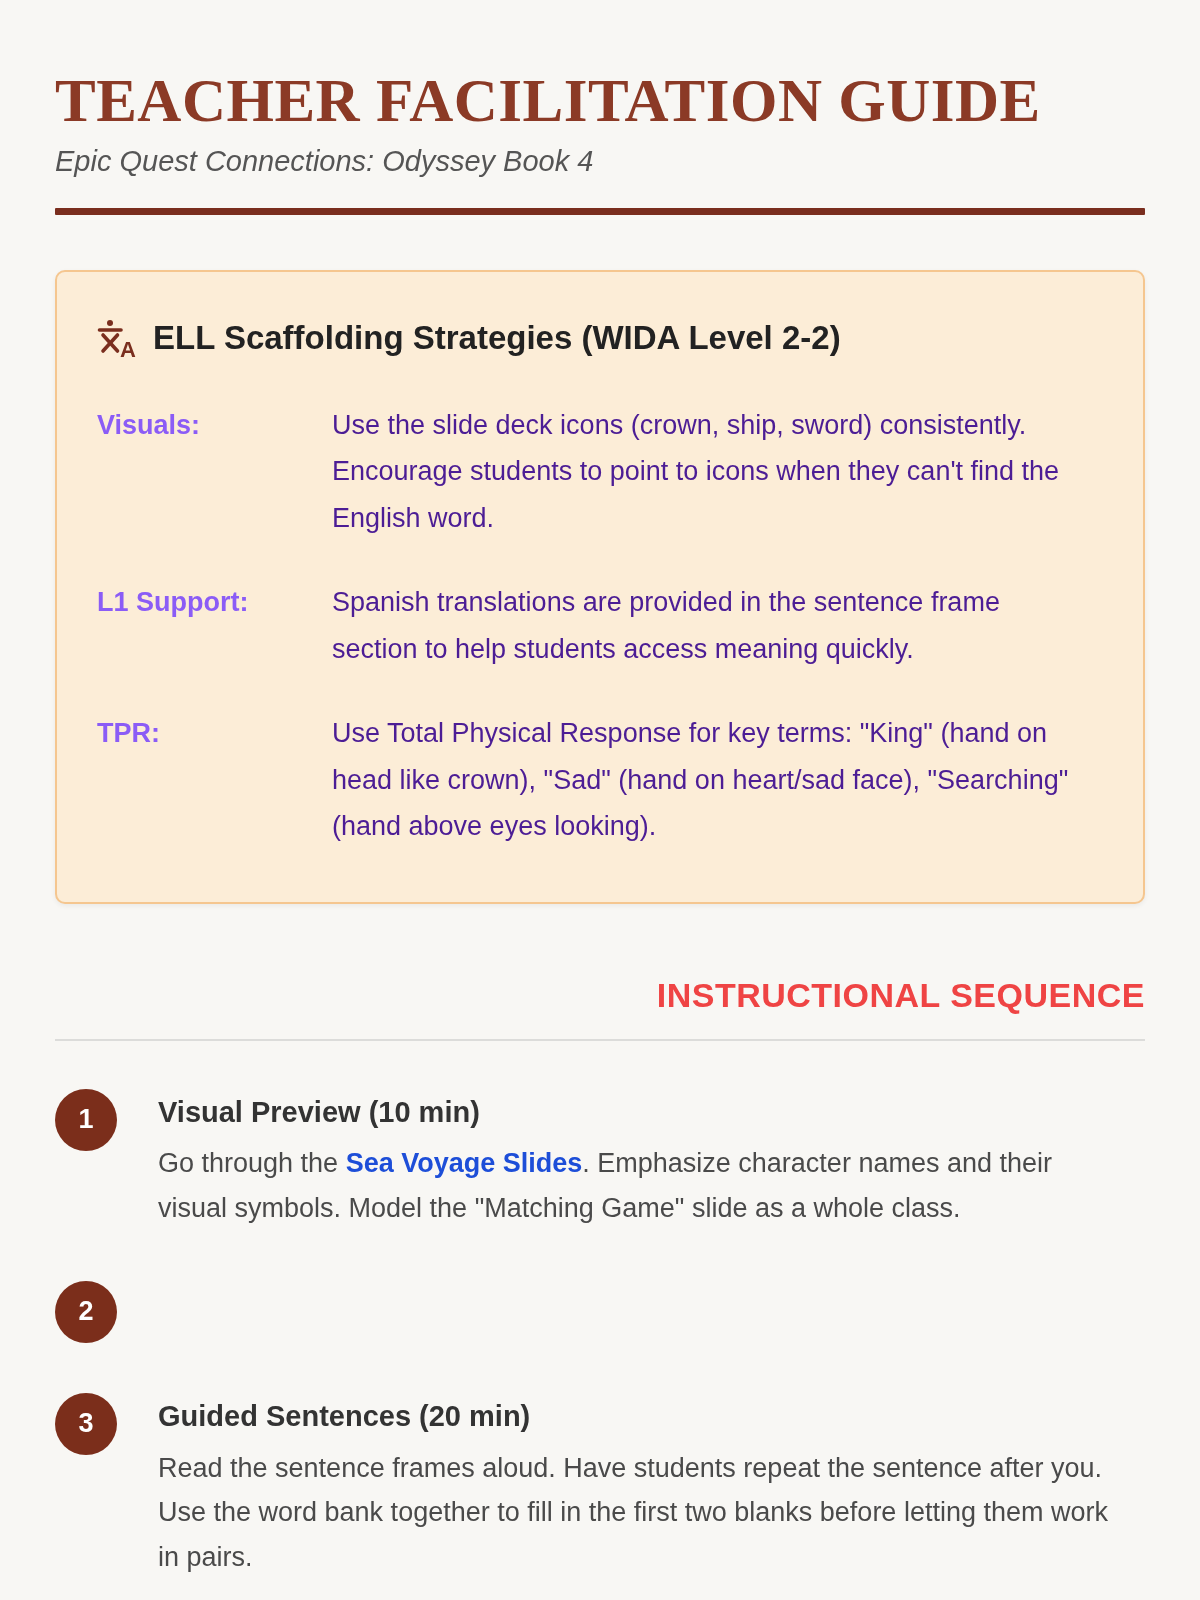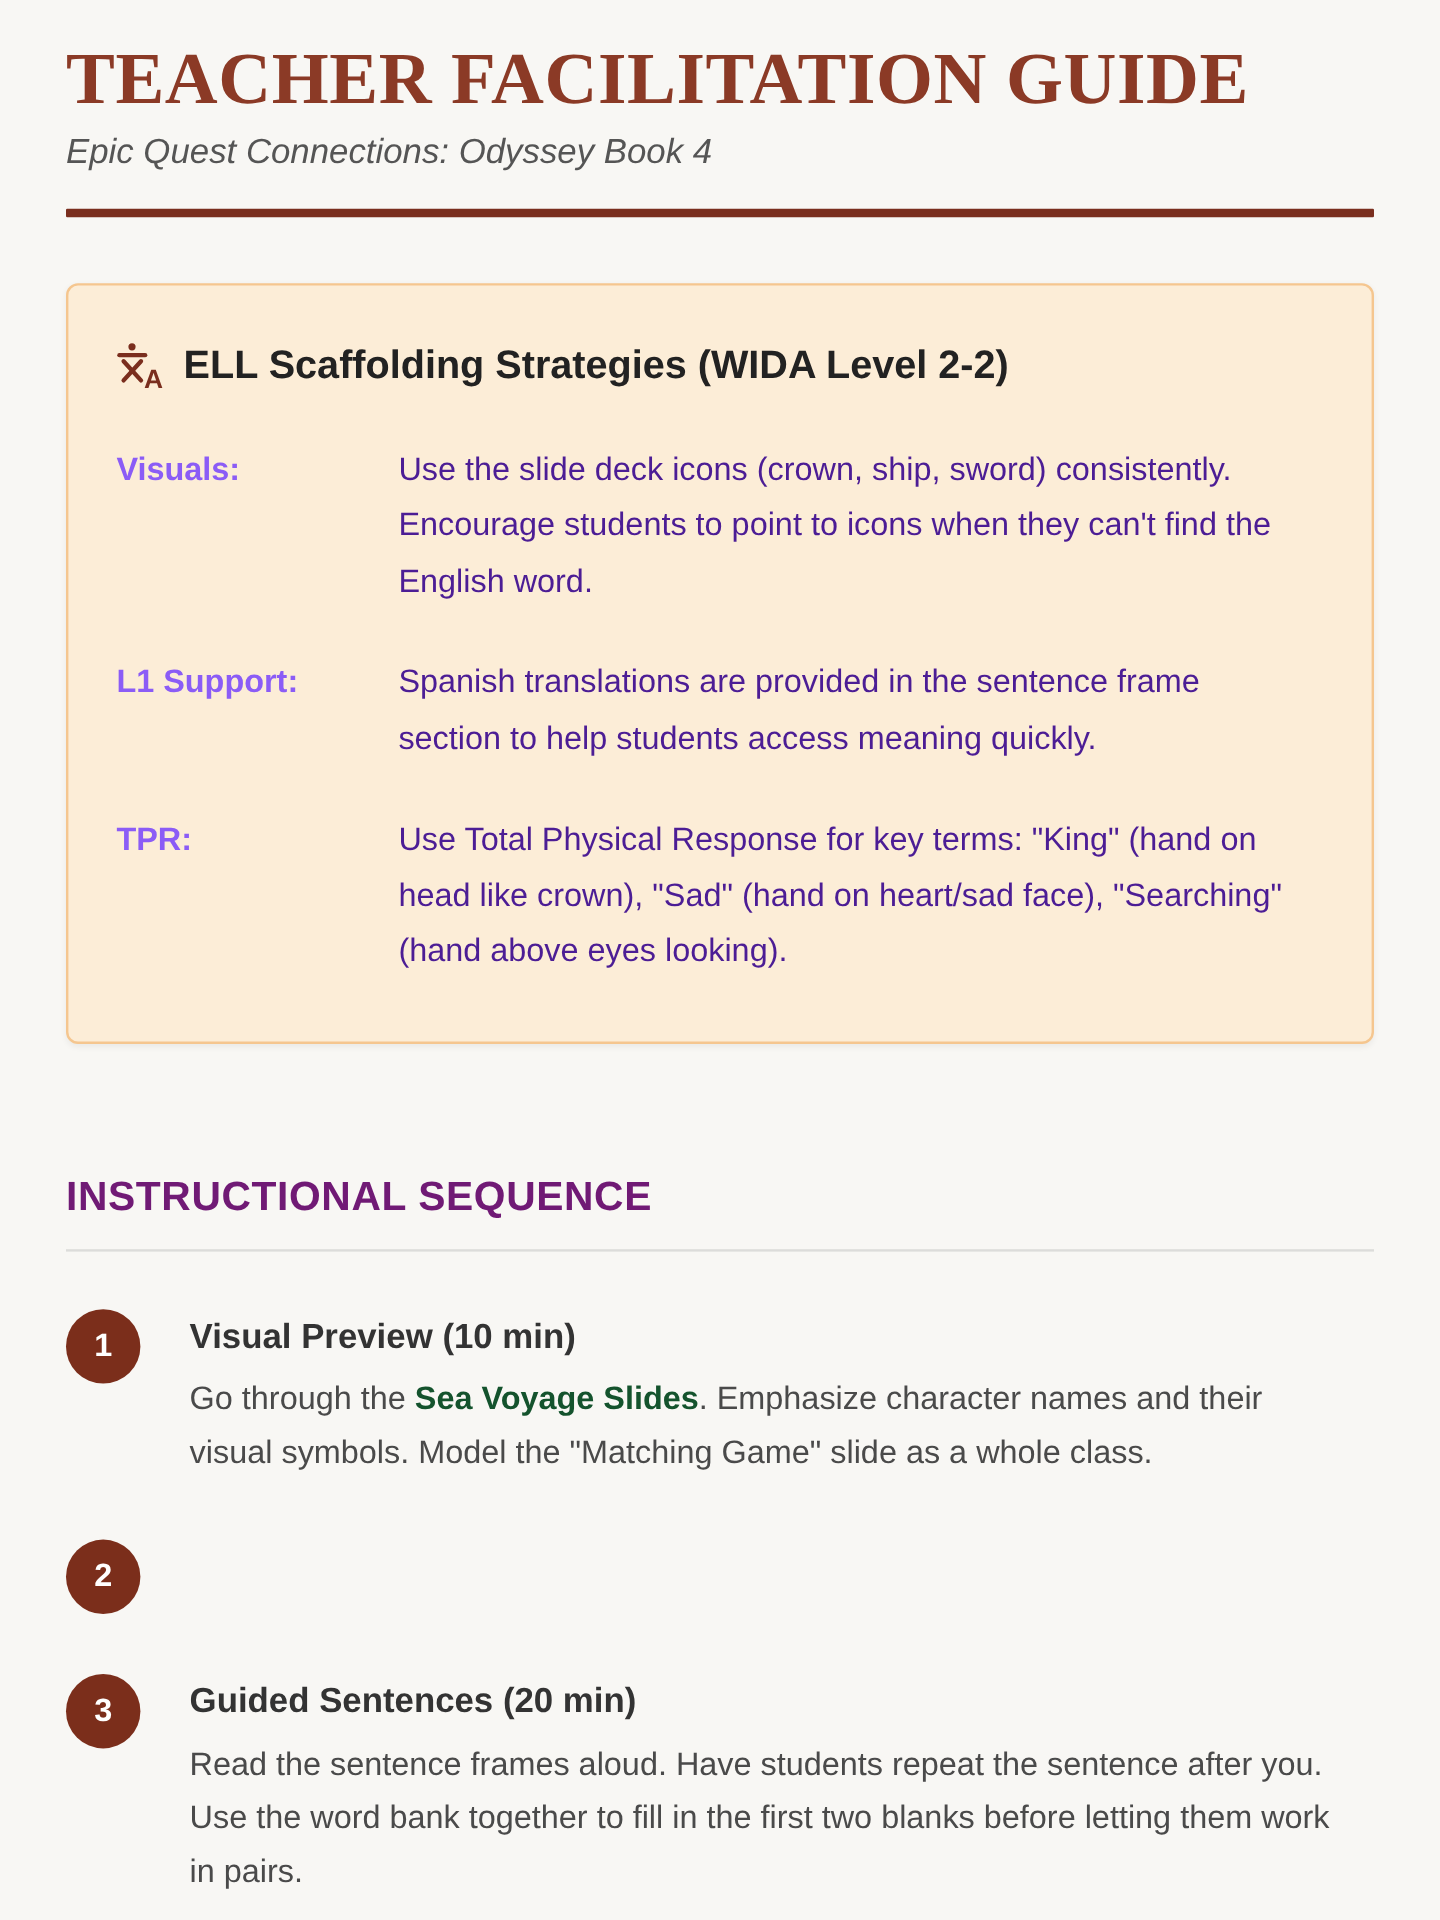--- a/index.html
+++ b/index.html
@@ -5,21 +5,21 @@
   * { margin: 0; padding: 0; box-sizing: border-box; }
   html, body { width: 1200px; }
   body {
     background: #F8F7F4;
     font-family: "Liberation Sans", "DejaVu Sans", sans-serif;
     color: #3F3F3F;
   }
   .page {
     width: 1200px;
     height: 1600px;
-    padding: 36px 55px 0 55px;
+    padding: 70px 55px 0 55px;
     overflow: hidden;
   }
 
   
   .page-title {
     font-family: "Liberation Serif", "DejaVu Serif", serif;
     font-weight: 700;
     font-size: 61px;
     line-height: 1.0;
     letter-spacing: 0.5px;
@@ -72,25 +72,26 @@
   .stext {
     flex: 0 1 auto;
     max-width: 745px;
     font-size: 27px;
     line-height: 1.72;
     color: #4c1d95;
   }
 
   
   .seq-heading {
-    margin-top: 108px;
+    margin-top: 72px;
     font-size: 34px;
     font-weight: 700;
     letter-spacing: 0.5px;
-    color: #701a75;
+    color: #ef4444;
+    text-align: right;
   }
   .seq-rule {
     margin-top: 24px;
     height: 2px;
     background: #DCDCDA;
   }
   .steps {
     list-style: none;
     margin-top: 48px;
   }
@@ -120,21 +121,21 @@
     color: #333333;
     line-height: 1.3;
     margin-top: 5px;
     margin-bottom: 10px;
   }
   .step-text {
     font-size: 27px;
     line-height: 1.66;
     color: #4A4A4A;
   }
-  .step-text strong { color: #14532d; }
+  .step-text strong { color: #1d4ed8; }
 </style>
 </head>
 <body>
 
 <div class="page">
 
   <header>
     <h1 class="page-title">TEACHER FACILITATION GUIDE</h1>
     <p class="page-subtitle">Epic Quest Connections: Odyssey Book 4</p>
     <div class="title-rule"></div>

